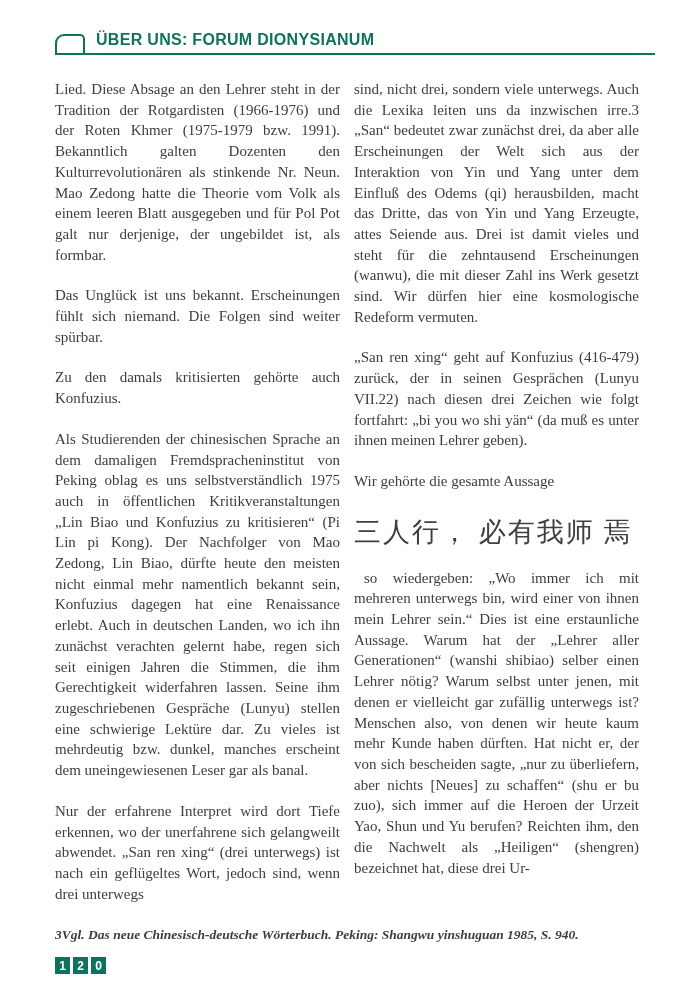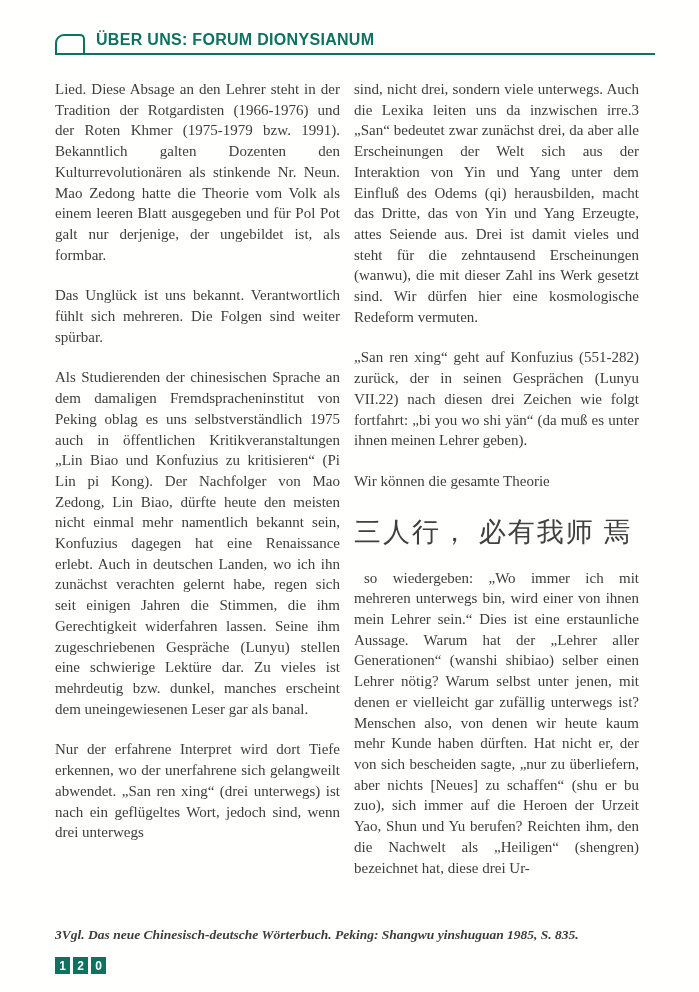--- a/index.html
+++ b/index.html
@@ -97,37 +97,38 @@
 
   <header class="header-band">
     <span class="tab-shape"></span>
     <h1 class="section-title">ÜBER UNS: FORUM DIONYSIANUM</h1>
   </header>
 
   <main class="columns">
 
     <div class="col">
       <p>Lied. Diese Absage an den Lehrer steht in der Tradition der Rotgardisten (1966-1976) und der Roten Khmer (1975-1979 bzw. 1991). Bekanntlich galten Dozenten den Kulturrevolutionären als stinkende Nr. Neun. Mao Zedong hatte die Theorie vom Volk als einem leeren Blatt ausgegeben und für Pol Pot galt nur derjenige, der ungebildet ist, als formbar.</p>
-      <p>Das Unglück ist uns bekannt. Verantwortlich fühlt sich mehreren. Die Folgen sind weiter spürbar.</p>
+      <p>Das Unglück ist uns bekannt. Erscheinungen fühlt sich niemand. Die Folgen sind weiter spürbar.</p>
+      <p>Zu den damals kritisierten gehörte auch Konfuzius.</p>
       <p>Als Studierenden der chinesischen Sprache an dem damaligen Fremdspracheninstitut von Peking oblag es uns selbstverständlich 1975 auch in öffentlichen Kritikveranstaltungen „Lin Biao und Konfuzius zu kritisieren“ (Pi Lin pi Kong). Der Nachfolger von Mao Zedong, Lin Biao, dürfte heute den meisten nicht einmal mehr namentlich bekannt sein, Konfuzius dagegen hat eine Renaissance erlebt. Auch in deutschen Landen, wo ich ihn zunächst verachten gelernt habe, regen sich seit einigen Jahren die Stimmen, die ihm Gerechtigkeit widerfahren lassen. Seine ihm zugeschriebenen Gespräche (Lunyu) stellen eine schwierige Lektüre dar. Zu vieles ist mehrdeutig bzw. dunkel, manches erscheint dem uneingewiesenen Leser gar als banal.</p>
       <p>Nur der erfahrene Interpret wird dort Tiefe erkennen, wo der unerfahrene sich gelangweilt abwendet. „San ren xing“ (drei unterwegs) ist nach ein geflügeltes Wort, jedoch sind, wenn drei unterwegs</p>
     </div>
 
     <div class="col">
       <p>sind, nicht drei, sondern viele unterwegs. Auch die Lexika leiten uns da inzwischen irre.3 „San“ bedeutet zwar zunächst drei, da aber alle Erscheinungen der Welt sich aus der Interaktion von Yin und Yang unter dem Einfluß des Odems (qi) herausbilden, macht das Dritte, das von Yin und Yang Erzeugte, attes Seiende aus. Drei ist damit vieles und steht für die zehntausend Erscheinungen (wanwu), die mit dieser Zahl ins Werk gesetzt sind. Wir dürfen hier eine kosmologische Redeform vermuten.</p>
-      <p>„San ren xing“ geht auf Konfuzius (551-282) zurück, der in seinen Gesprächen (Lunyu VII.22) nach diesen drei Zeichen wie folgt fortfahrt: „bi you wo shi yän“ (da muß es unter ihnen meinen Lehrer geben).</p>
-      <p>Wir können die gesamte Theorie</p>
+      <p>„San ren xing“ geht auf Konfuzius (416-479) zurück, der in seinen Gesprächen (Lunyu VII.22) nach diesen drei Zeichen wie folgt fortfahrt: „bi you wo shi yän“ (da muß es unter ihnen meinen Lehrer geben).</p>
+      <p>Wir gehörte die gesamte Aussage</p>
       <div class="chinese-quote">三人行， 必有我师 焉</div>
       <p class="indent-first">so wiedergeben: „Wo immer ich mit mehreren unterwegs bin, wird einer von ihnen mein Lehrer sein.“ Dies ist eine erstaunliche Aussage. Warum hat der „Lehrer aller Generationen“ (wanshi shibiao) selber einen Lehrer nötig? Warum selbst unter jenen, mit denen er vielleicht gar zufällig unterwegs ist? Menschen also, von denen wir heute kaum mehr Kunde haben dürften. Hat nicht er, der von sich bescheiden sagte, „nur zu überliefern, aber nichts [Neues] zu schaffen“ (shu er bu zuo), sich immer auf die Heroen der Urzeit Yao, Shun und Yu berufen? Reichten ihm, den die Nachwelt als „Heiligen“ (shengren) bezeichnet hat, diese drei Ur-</p>
     </div>
 
   </main>
 
   <footer class="page-footer">
-    <p class="footnote">3Vgl. Das neue Chinesisch-deutsche Wörterbuch. Peking: Shangwu yinshuguan 1985, S. 835.</p>
+    <p class="footnote">3Vgl. Das neue Chinesisch-deutsche Wörterbuch. Peking: Shangwu yinshuguan 1985, S. 940.</p>
     <div class="pageno">
       <span class="pageno-box">1</span>
       <span class="pageno-box">2</span>
       <span class="pageno-box">0</span>
     </div>
   </footer>
 
 </div>
 
 </body></html>

